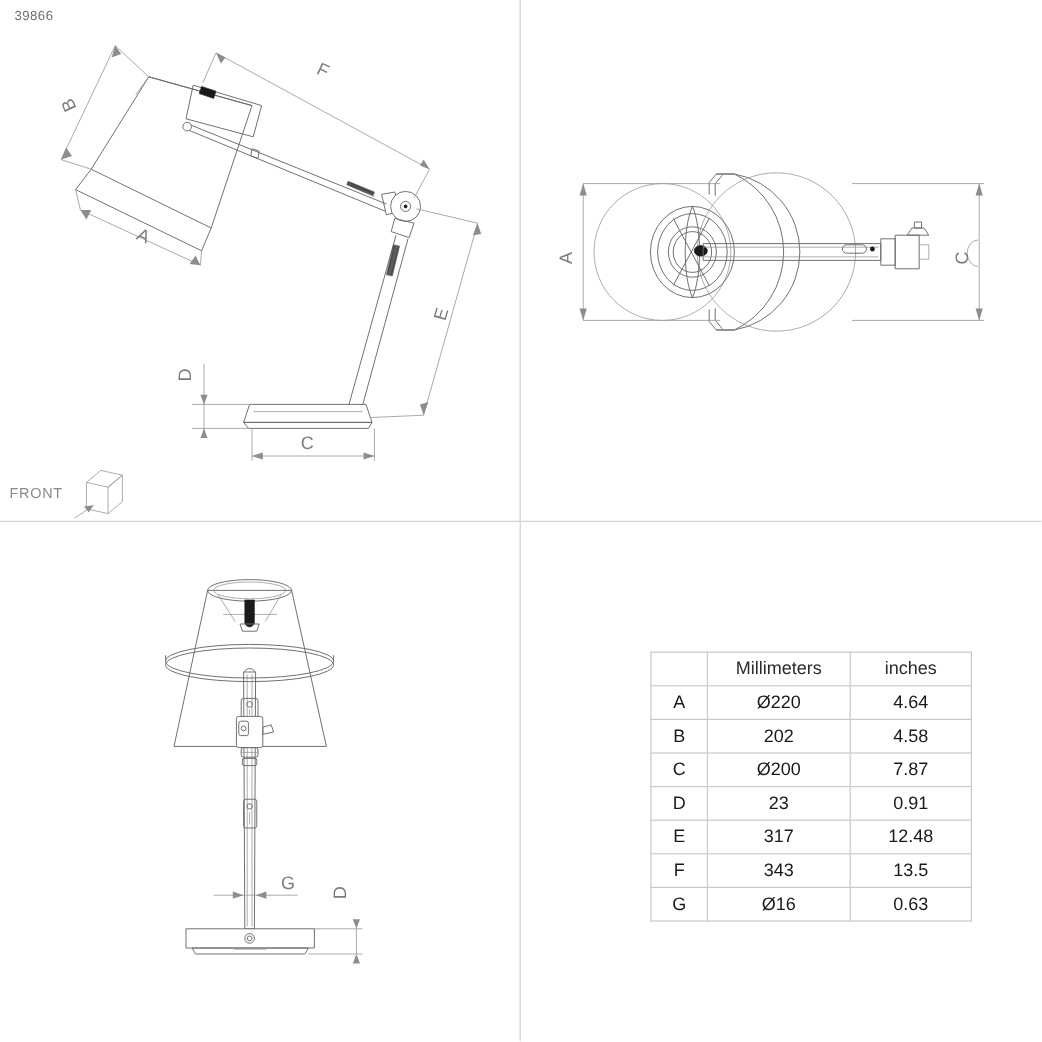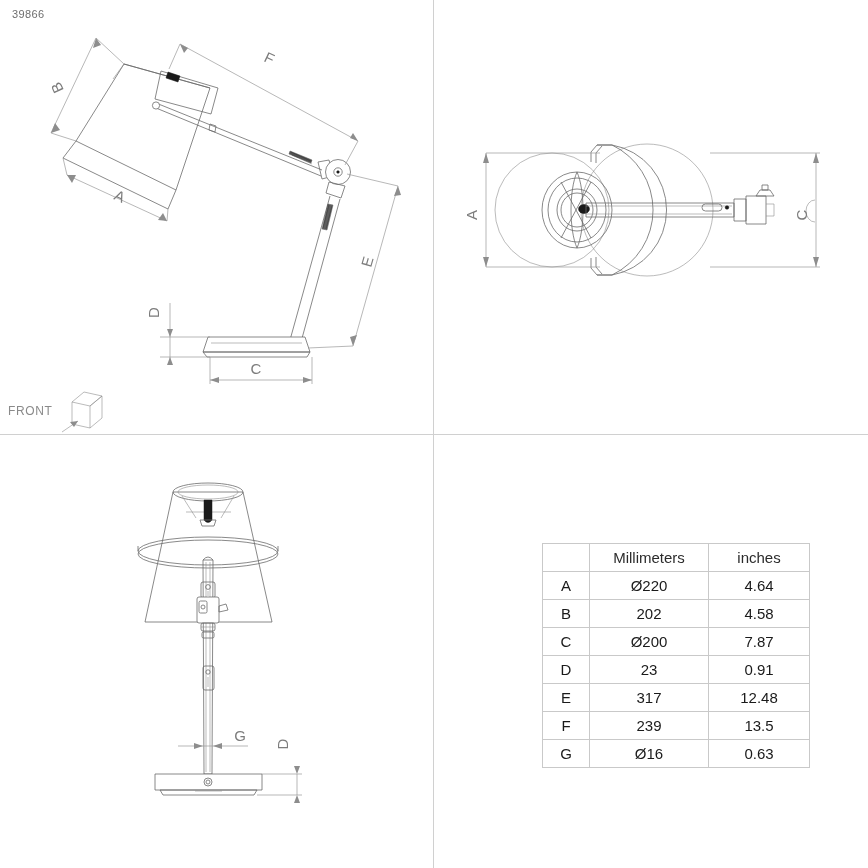--- a/index.html
+++ b/index.html
@@ -425,21 +425,21 @@
           <td class="c-mm">23</td>
           <td class="c-in">0.91</td>
         </tr>
         <tr>
           <td class="c-key">E</td>
           <td class="c-mm">317</td>
           <td class="c-in">12.48</td>
         </tr>
         <tr>
           <td class="c-key">F</td>
-          <td class="c-mm">239</td>
+          <td class="c-mm">343</td>
           <td class="c-in">13.5</td>
         </tr>
         <tr>
           <td class="c-key">G</td>
           <td class="c-mm">Ø16</td>
           <td class="c-in">0.63</td>
         </tr>
       </tbody>
     </table>
   </div>

